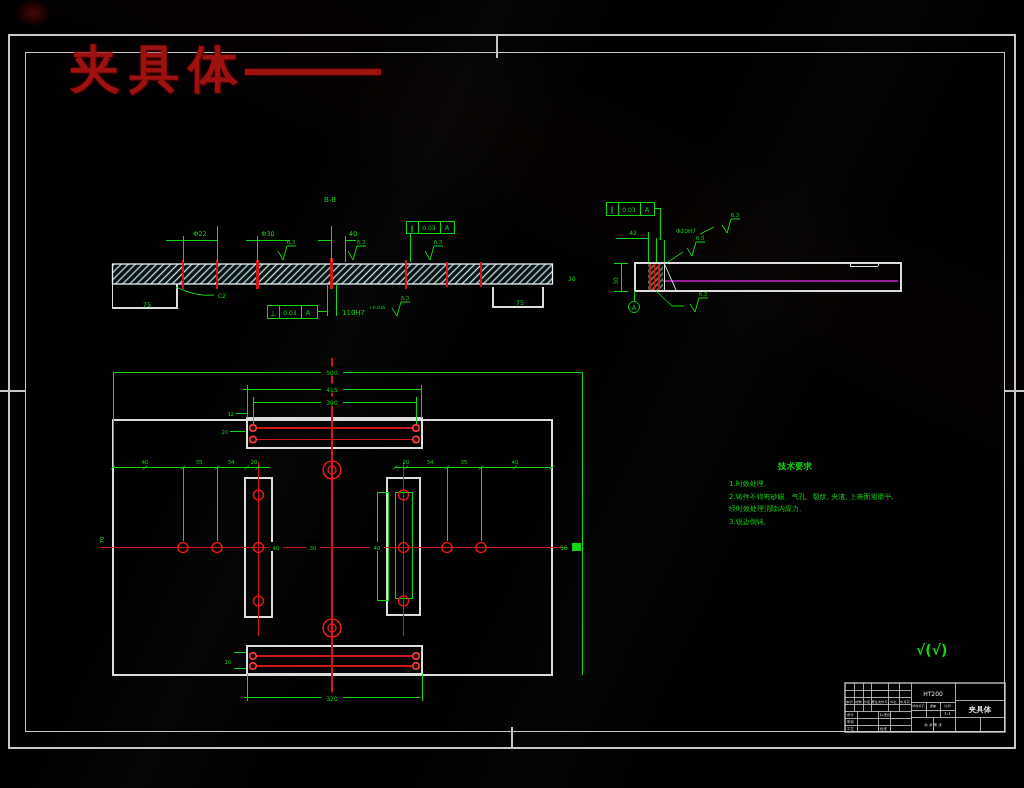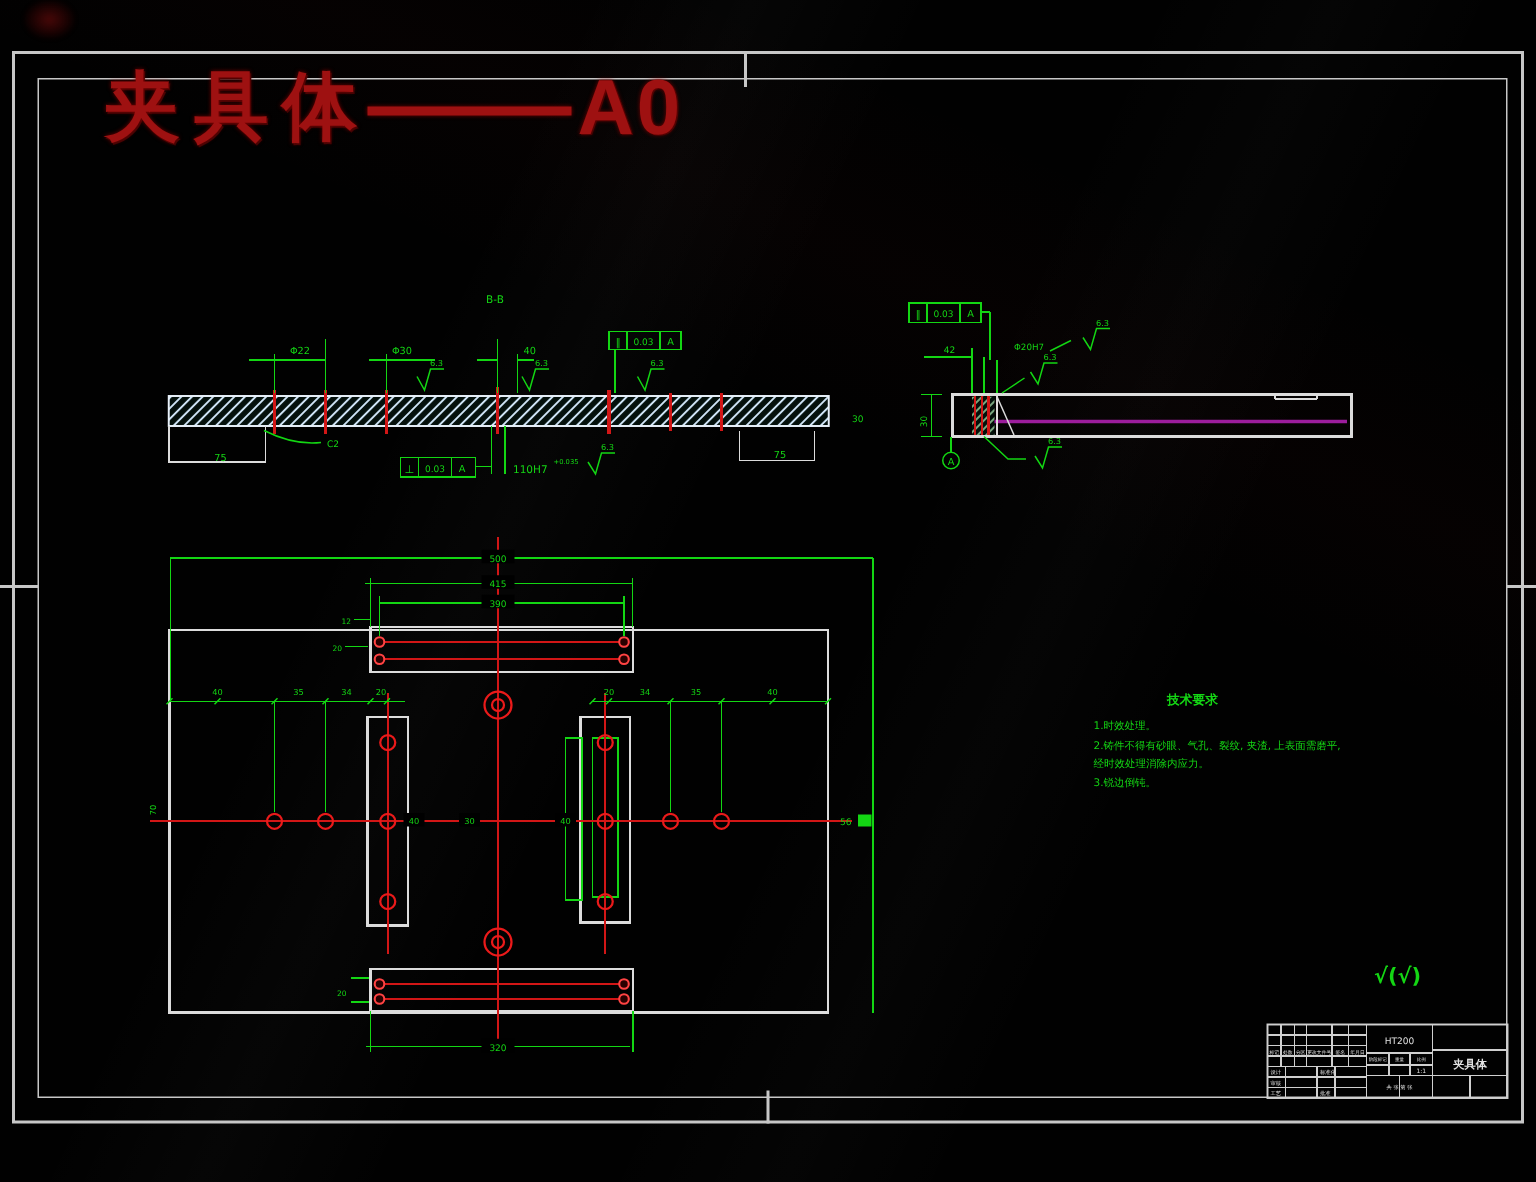--- a/index.html
+++ b/index.html
@@ -254,15 +254,14 @@
         <text x="947.5" y="707" class="wt">比例</text>
         <text x="947.5" y="715" font-size="4" class="wt">1:1</text>
         <text x="933" y="726" font-size="3.5" class="wt">共 张 第 张</text>
       </g>
     </g>
   </svg>
 
   <div id="titlebar">
     <span class="cn">夹具体</span>
     <span class="dash"></span>
-    <span class="code">A0</span>
   </div>
 </div>
 
 </body></html>

